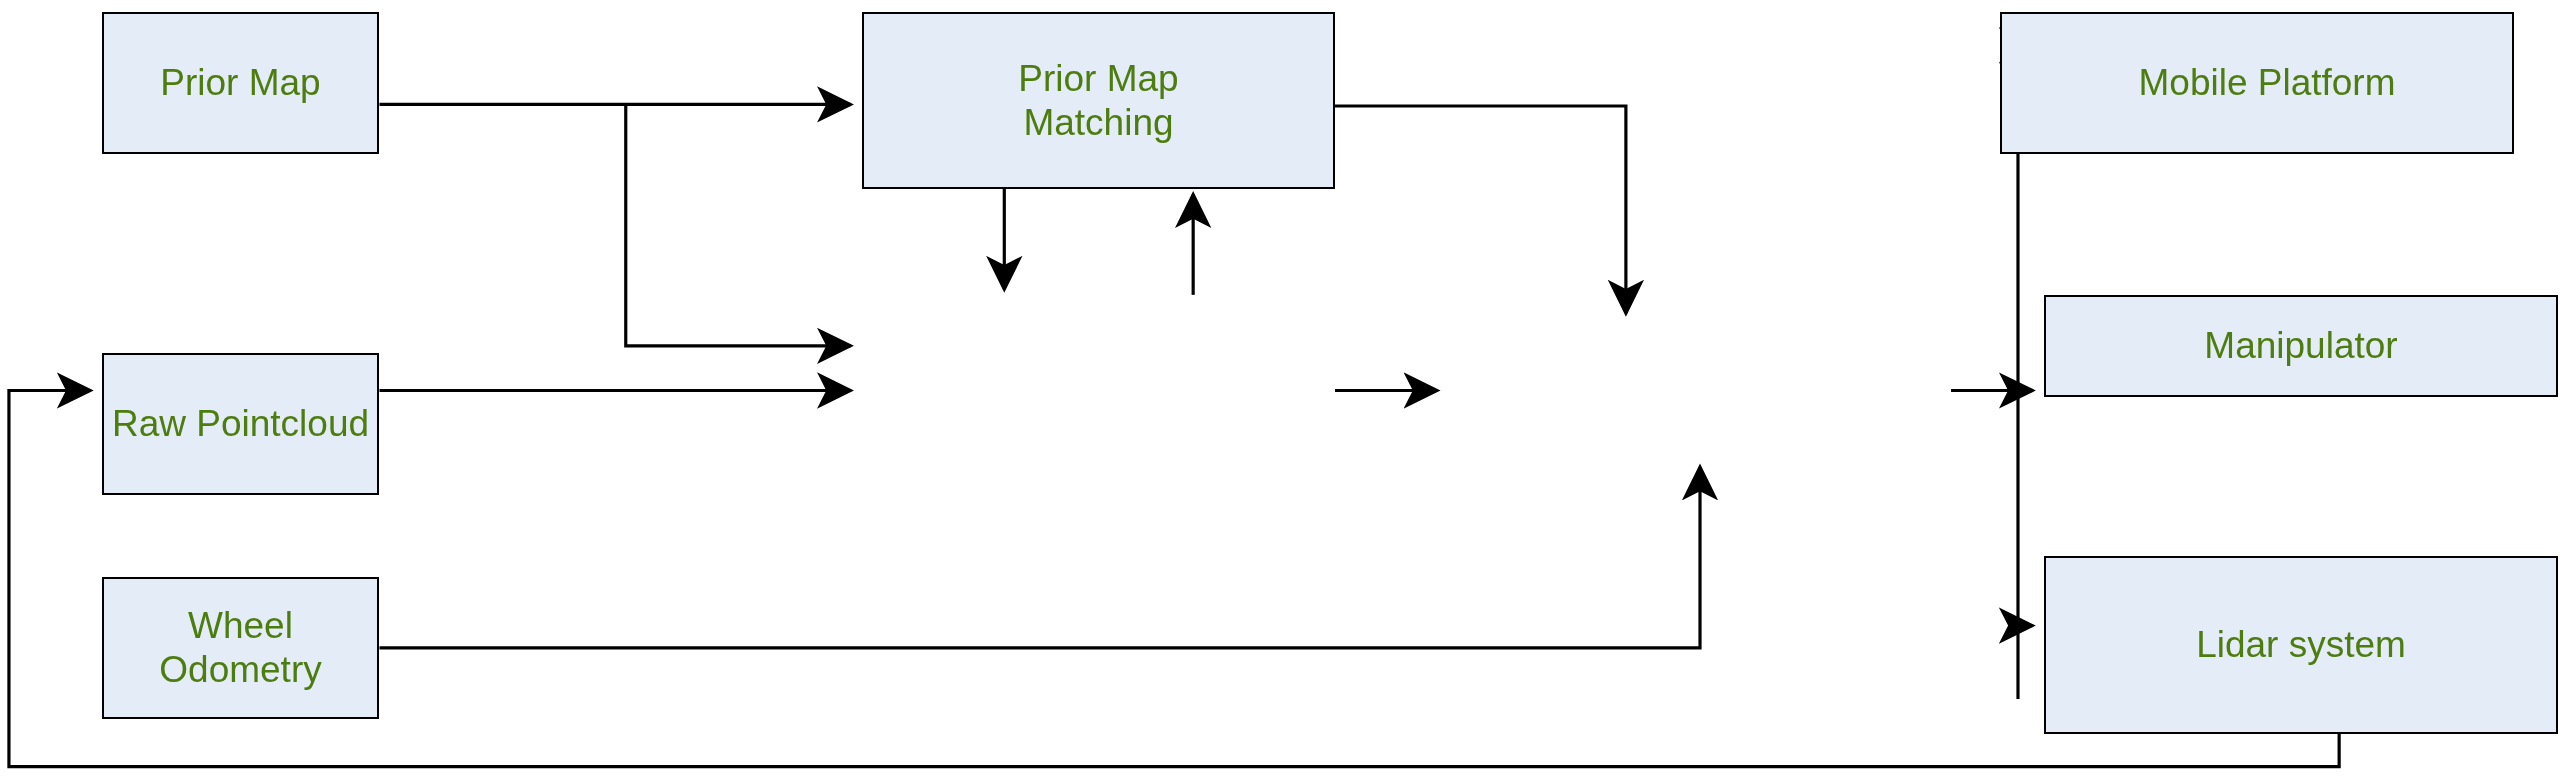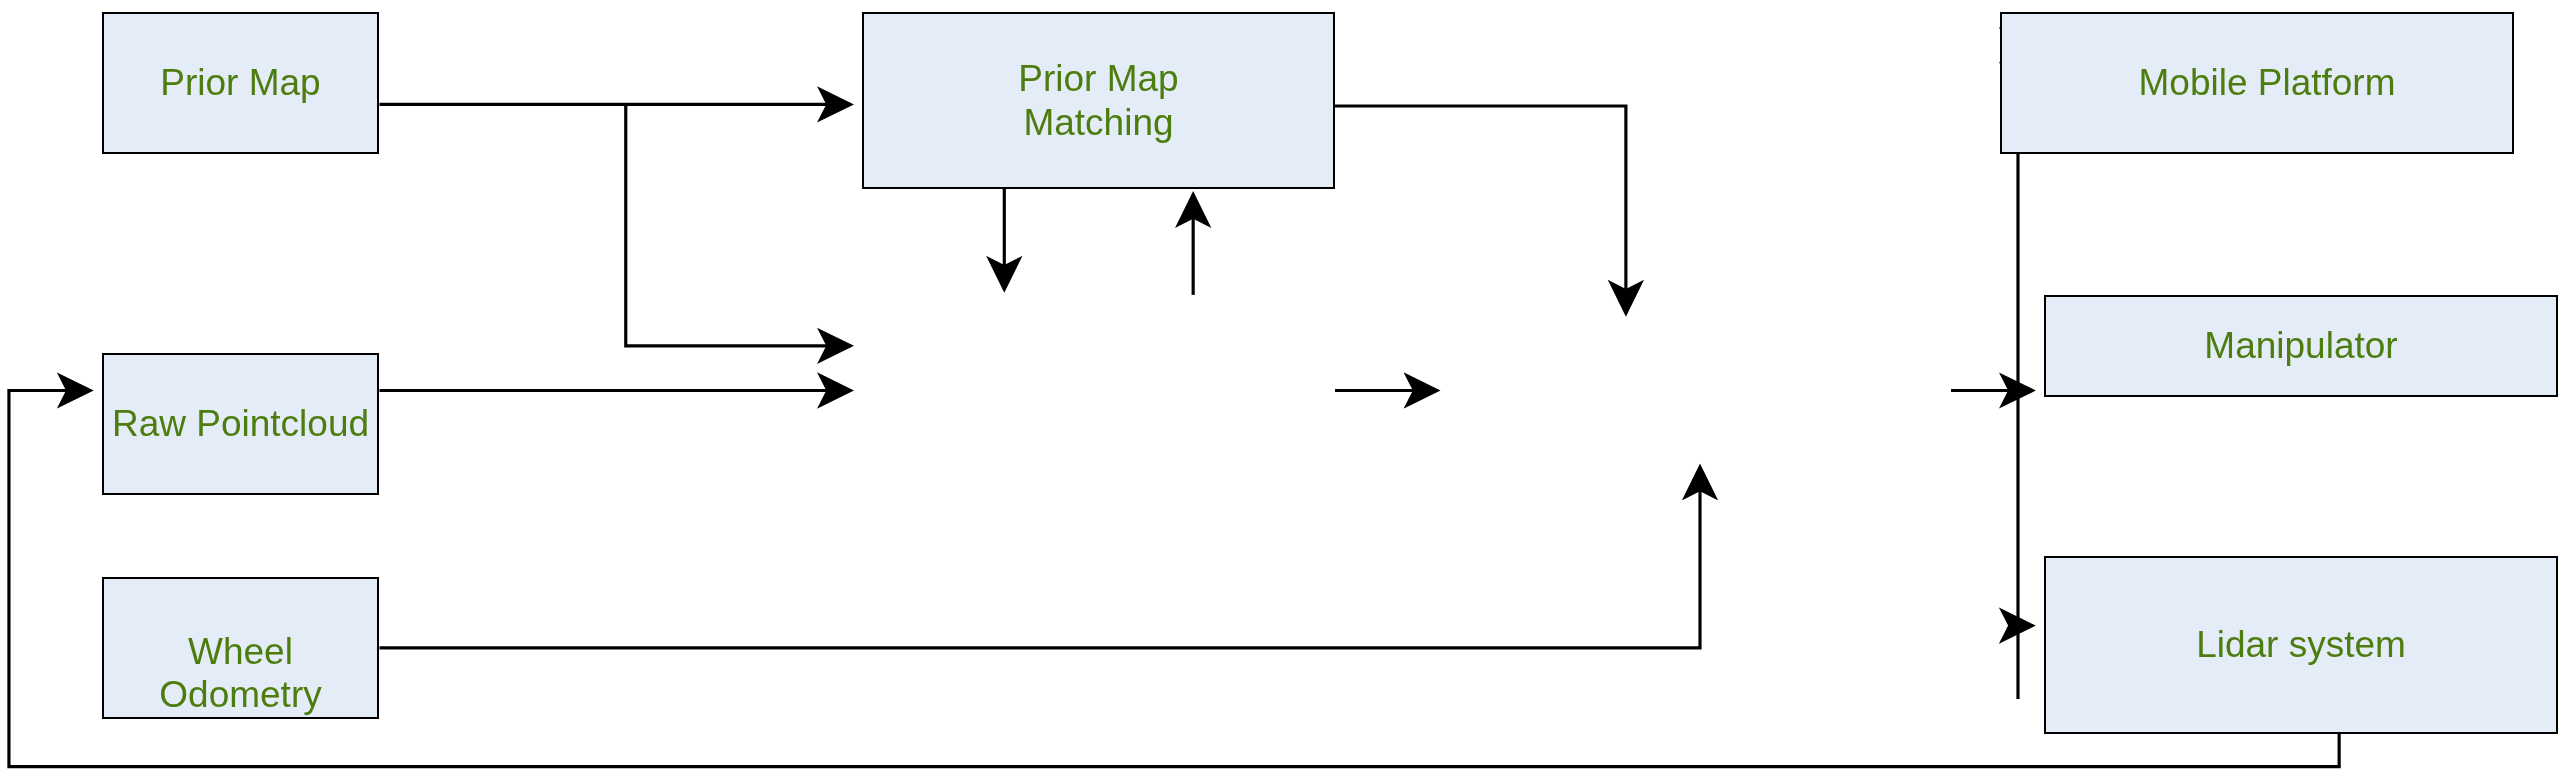--- a/index.html
+++ b/index.html
@@ -91,21 +91,21 @@
   </svg>
 
   <div class="node" style="left:102px; top:12px; width:277px; height:142px;">
     <span class="node-label">Prior Map</span>
   </div>
 
   <div class="node" style="left:102px; top:319px; width:277px; height:142px;margin-top:34px;">
     <span class="node-label">Raw Pointcloud</span>
   </div>
 
-  <div class="node" style="left:102px; top:577px; width:277px; height:142px;align-items:flex-end;">
+  <div class="node" style="left:102px; top:577px; width:277px; height:142px;">
     <span class="node-label">Wheel Odometry</span>
   </div>
 
   <div class="node" style="left:862px; top:12px; width:473px; height:177px;">
     <span class="node-label">Prior Map
 Matching</span>
   </div>
 
 
 

